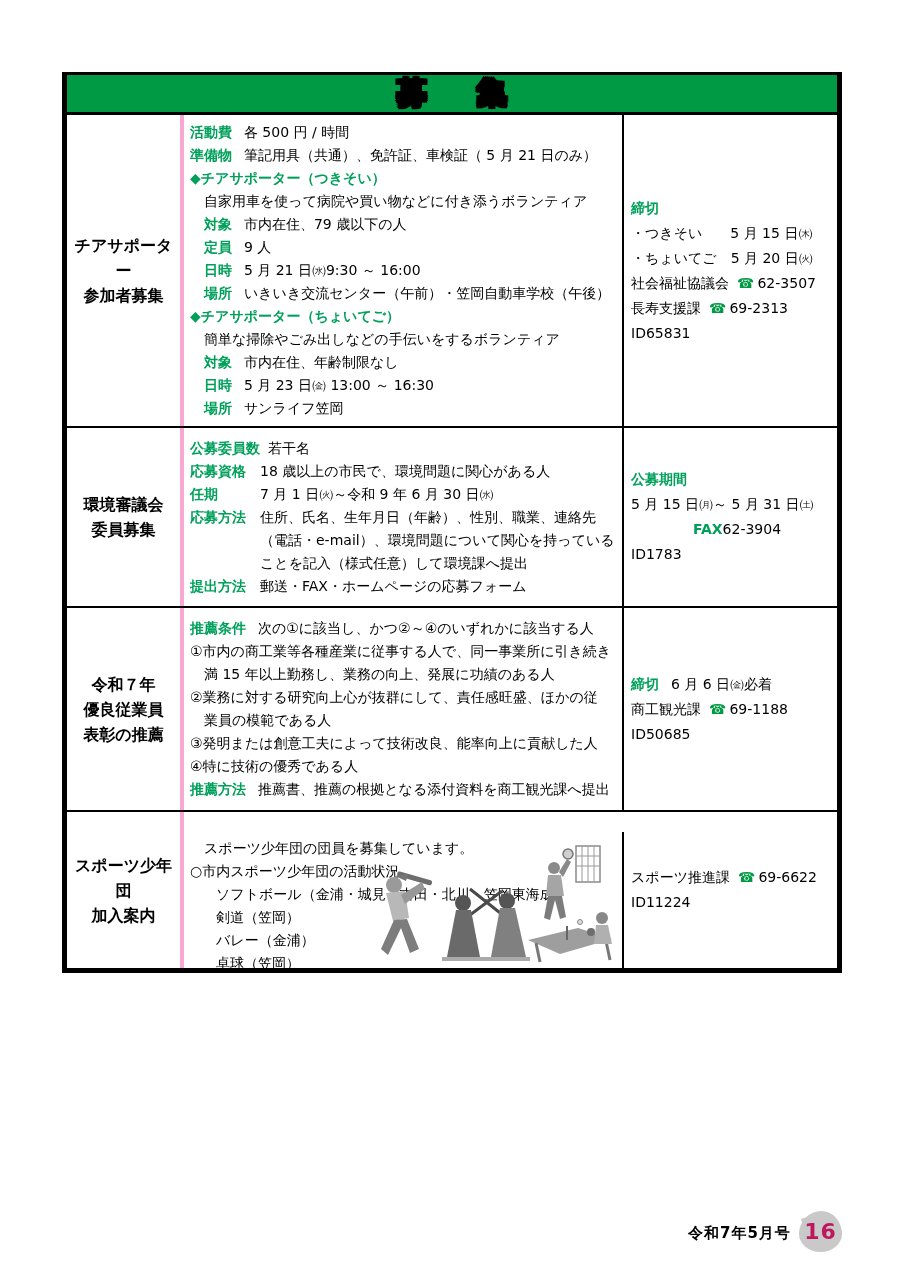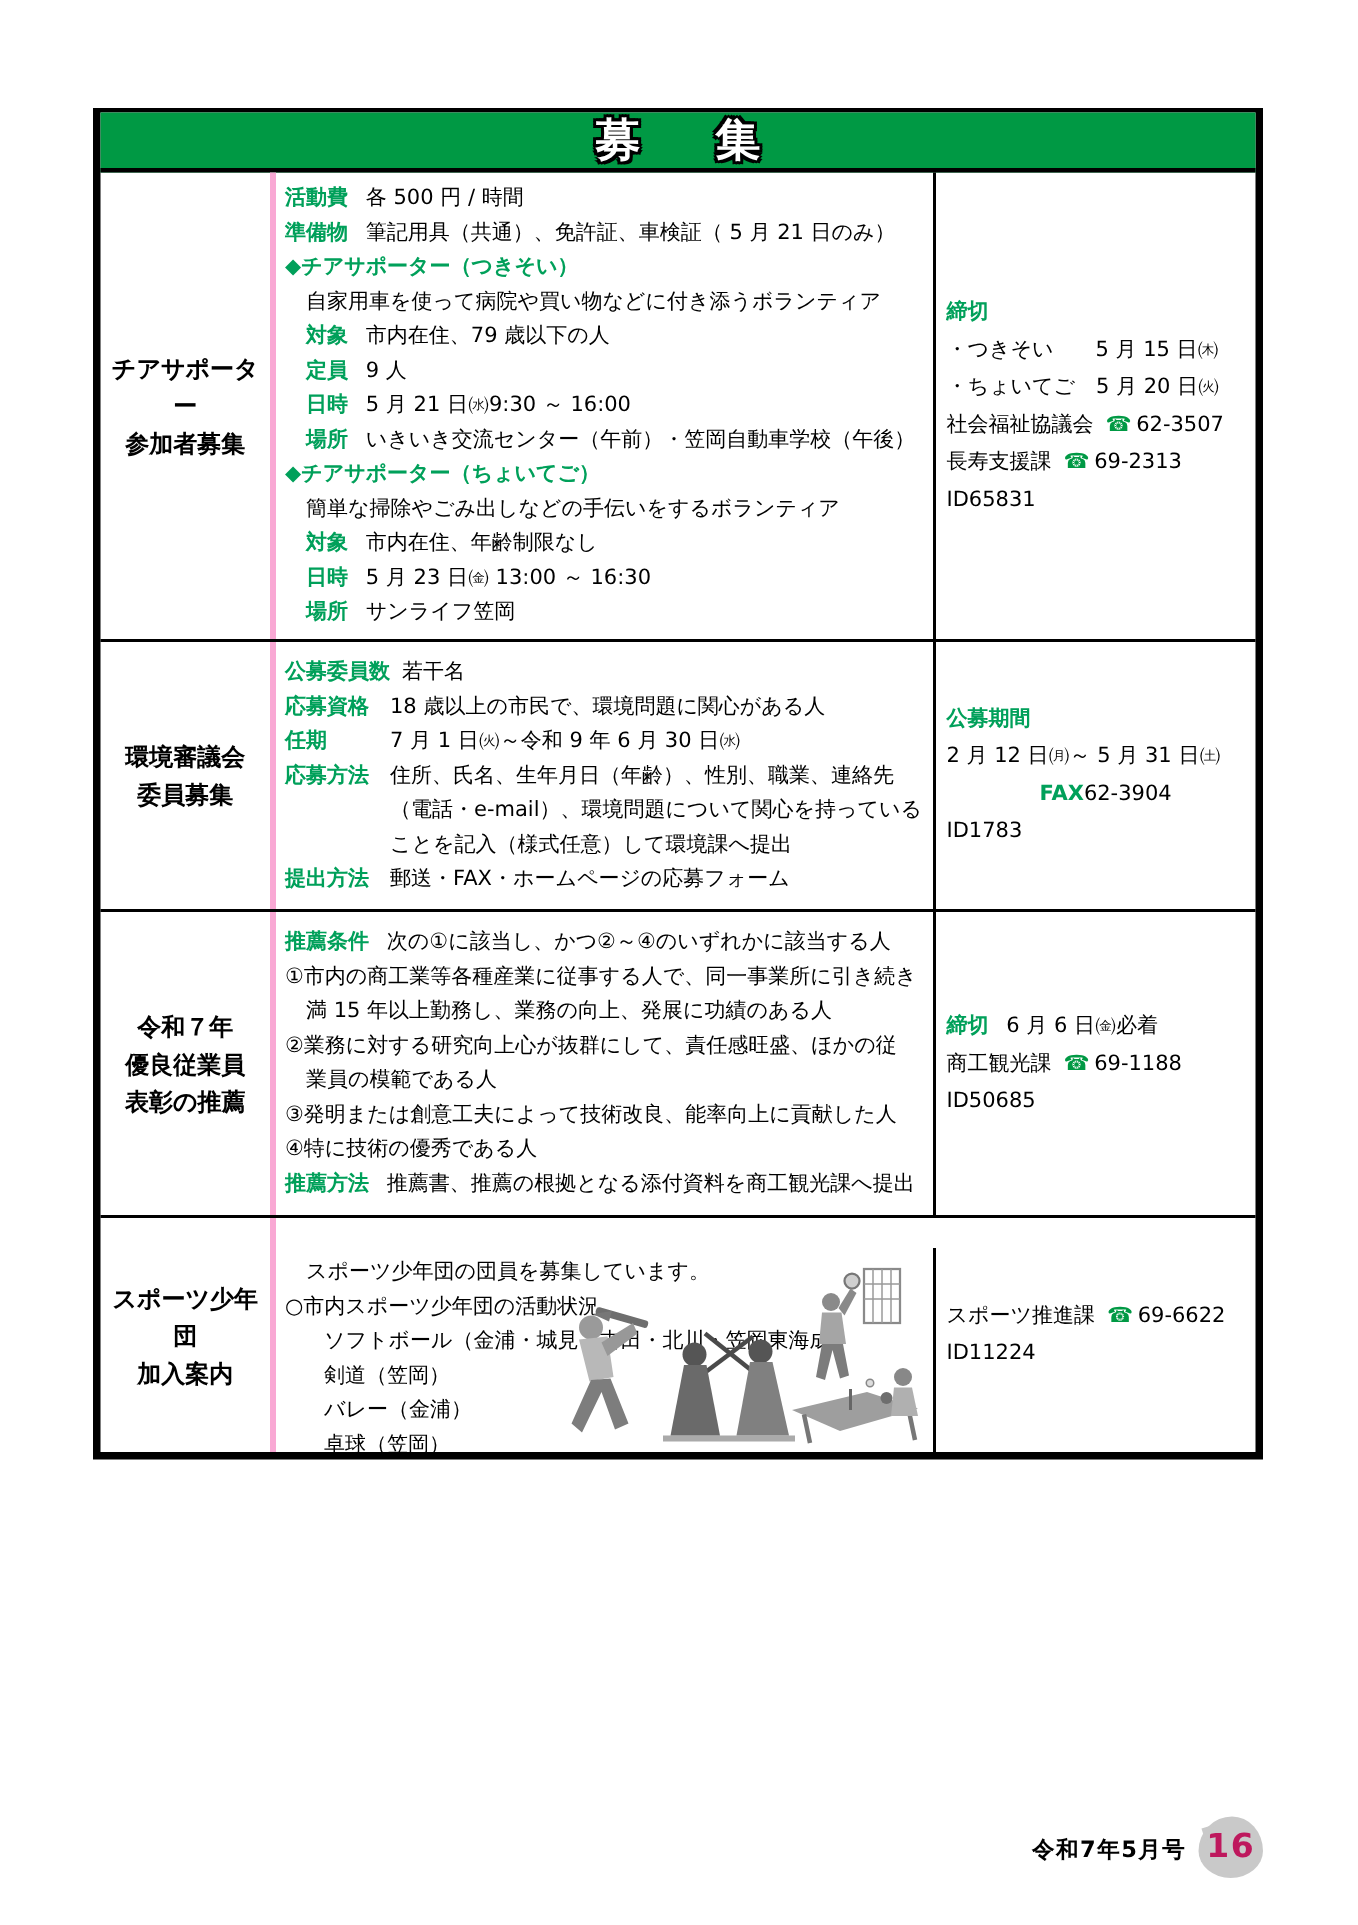--- a/index.html
+++ b/index.html
@@ -15,21 +15,21 @@
   .table {
     position:absolute; left:62px; top:72px; width:780px;
     border:5px solid #000; border-top-width:3px;
     background:#fff;
   }
   .titlebar {
     height:40px; background:#009944; border-bottom:3px solid #000;
     display:flex; align-items:center; justify-content:center;
   }
   .title-text {
-    font-size:30px; font-weight:bold; color:#ffffff; letter-spacing:10px; padding-left:10px;
+    font-size:30px; font-weight:bold; color:#000000; letter-spacing:10px; padding-left:10px;
     text-shadow:-2px -2px 0 #000, 2px -2px 0 #000, -2px 2px 0 #000, 2px 2px 0 #000,
                  0 -2px 0 #000, 0 2px 0 #000, -2px 0 0 #000, 2px 0 0 #000;
   }
   .row { display:flex; border-bottom:2px solid #000; }
   .row:last-child { border-bottom:none; }
   .r1 { height:313px; } .r2 { height:180px; } .r3 { height:204px; } .r4 { height:156px; }
 
   .cell-h {
     flex:0 0 117px; border-right:4px solid #f9a8d4;
     display:flex; flex-direction:column; justify-content:center; align-items:center;
@@ -134,21 +134,21 @@
         <div class="line w4"><span class="lbl">公募委員数</span><span>若干名</span></div>
         <div class="line w4"><span class="lbl">応募資格</span><span>18 歳以上の市民で、環境問題に関心がある人</span></div>
         <div class="line w4"><span class="lbl">任期</span><span>7 月 1 日㈫～令和 9 年 6 月 30 日㈬</span></div>
         <div class="line w4"><span class="lbl">応募方法</span><span>住所、氏名、生年月日（年齢）、性別、職業、連絡先</span></div>
         <div class="line cont2"><span>（電話・e-mail）、環境問題について関心を持っている</span></div>
         <div class="line cont2"><span>ことを記入（様式任意）して環境課へ提出</span></div>
         <div class="line w4"><span class="lbl">提出方法</span><span>郵送・FAX・ホームページの応募フォーム</span></div>
       </div>
       <div class="cell-r">
         <div class="line"><span class="lbl">公募期間</span></div>
-        <div class="line"><span>2 月 12 日㈪～ 5 月 31 日㈯</span></div>
+        <div class="line"><span>5 月 15 日㈪～ 5 月 31 日㈯</span></div>
         <div class="line tight faxin"><span class="lbl">FAX</span><span>62-3904</span></div>
         <div class="line"><span>ID1783</span></div>
       </div>
     </div>
 
     <div class="row r3">
       <div class="cell-h">
         <span>令和７年</span>
         <span>優良従業員</span>
         <span>表彰の推薦</span>

